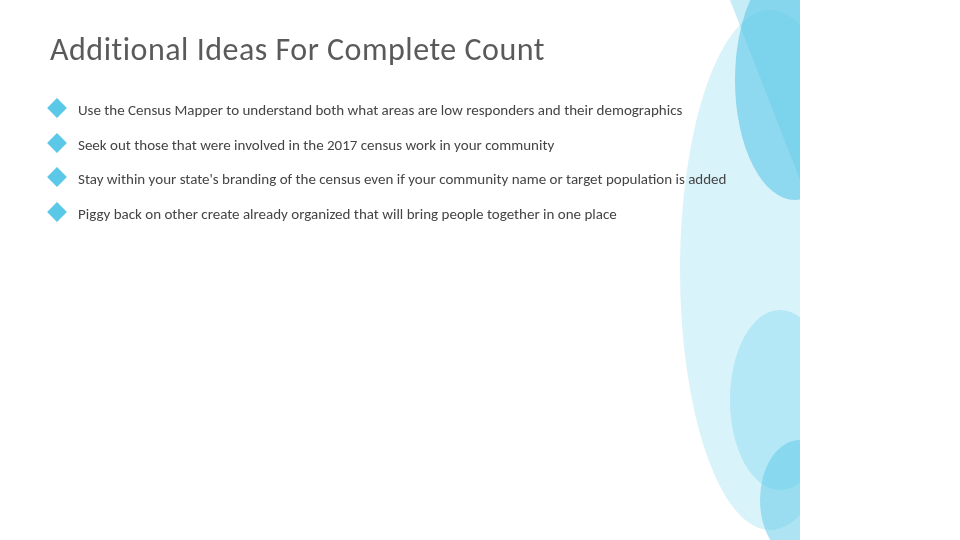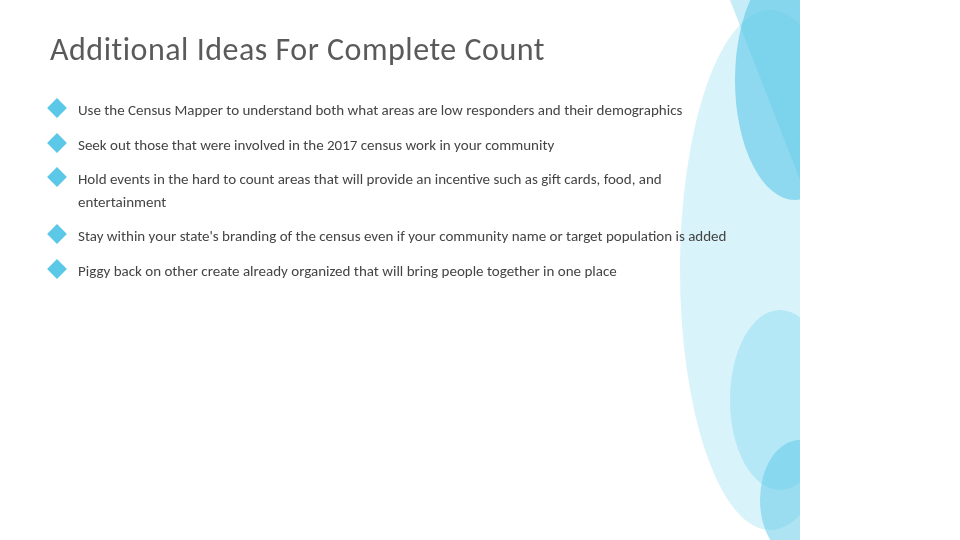--- a/index.html
+++ b/index.html
@@ -106,24 +106,20 @@
     <li>
           <span class="bullet-diamond"></span>
           <span class="bullet-text">Use the Census Mapper to understand both what areas are low responders and their demographics</span>
         </li>
         <li>
           <span class="bullet-diamond"></span>
           <span class="bullet-text">Seek out those that were involved in the 2017 census work in your community</span>
         </li>
         <li>
           <span class="bullet-diamond"></span>
-          <span class="bullet-text">Hold events in the hard to count areas that will provide an incentive such as gift cards, food, and entertainment</span>
-        </li>
-        <li>
-          <span class="bullet-diamond"></span>
           <span class="bullet-text">Stay within your state's branding of the census even if your community name or target population is added</span>
         </li>
         <li>
           <span class="bullet-diamond"></span>
           <span class="bullet-text">Piggy back on other create already organized that will bring people together in one place</span>
         </li>
       </ul>
   </div>
 </div>
 

